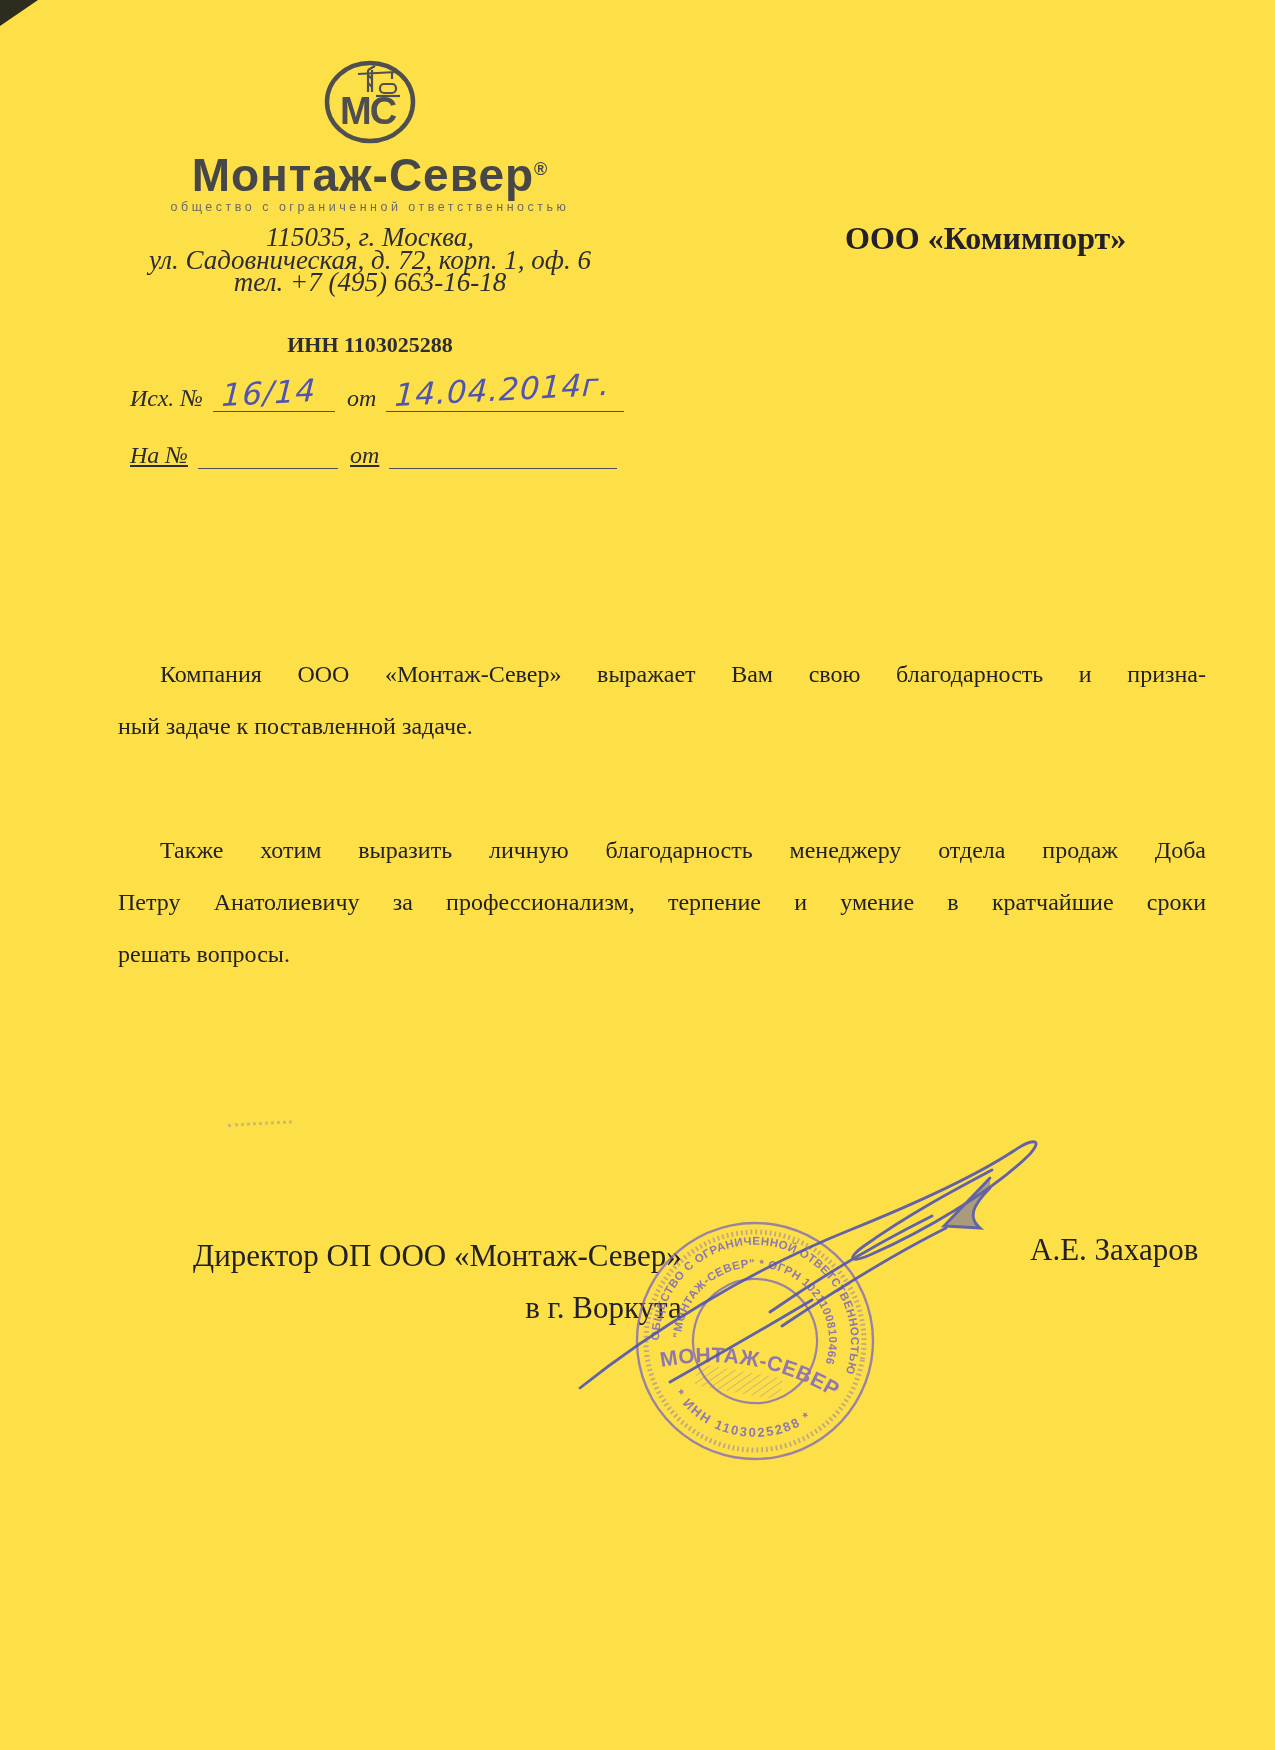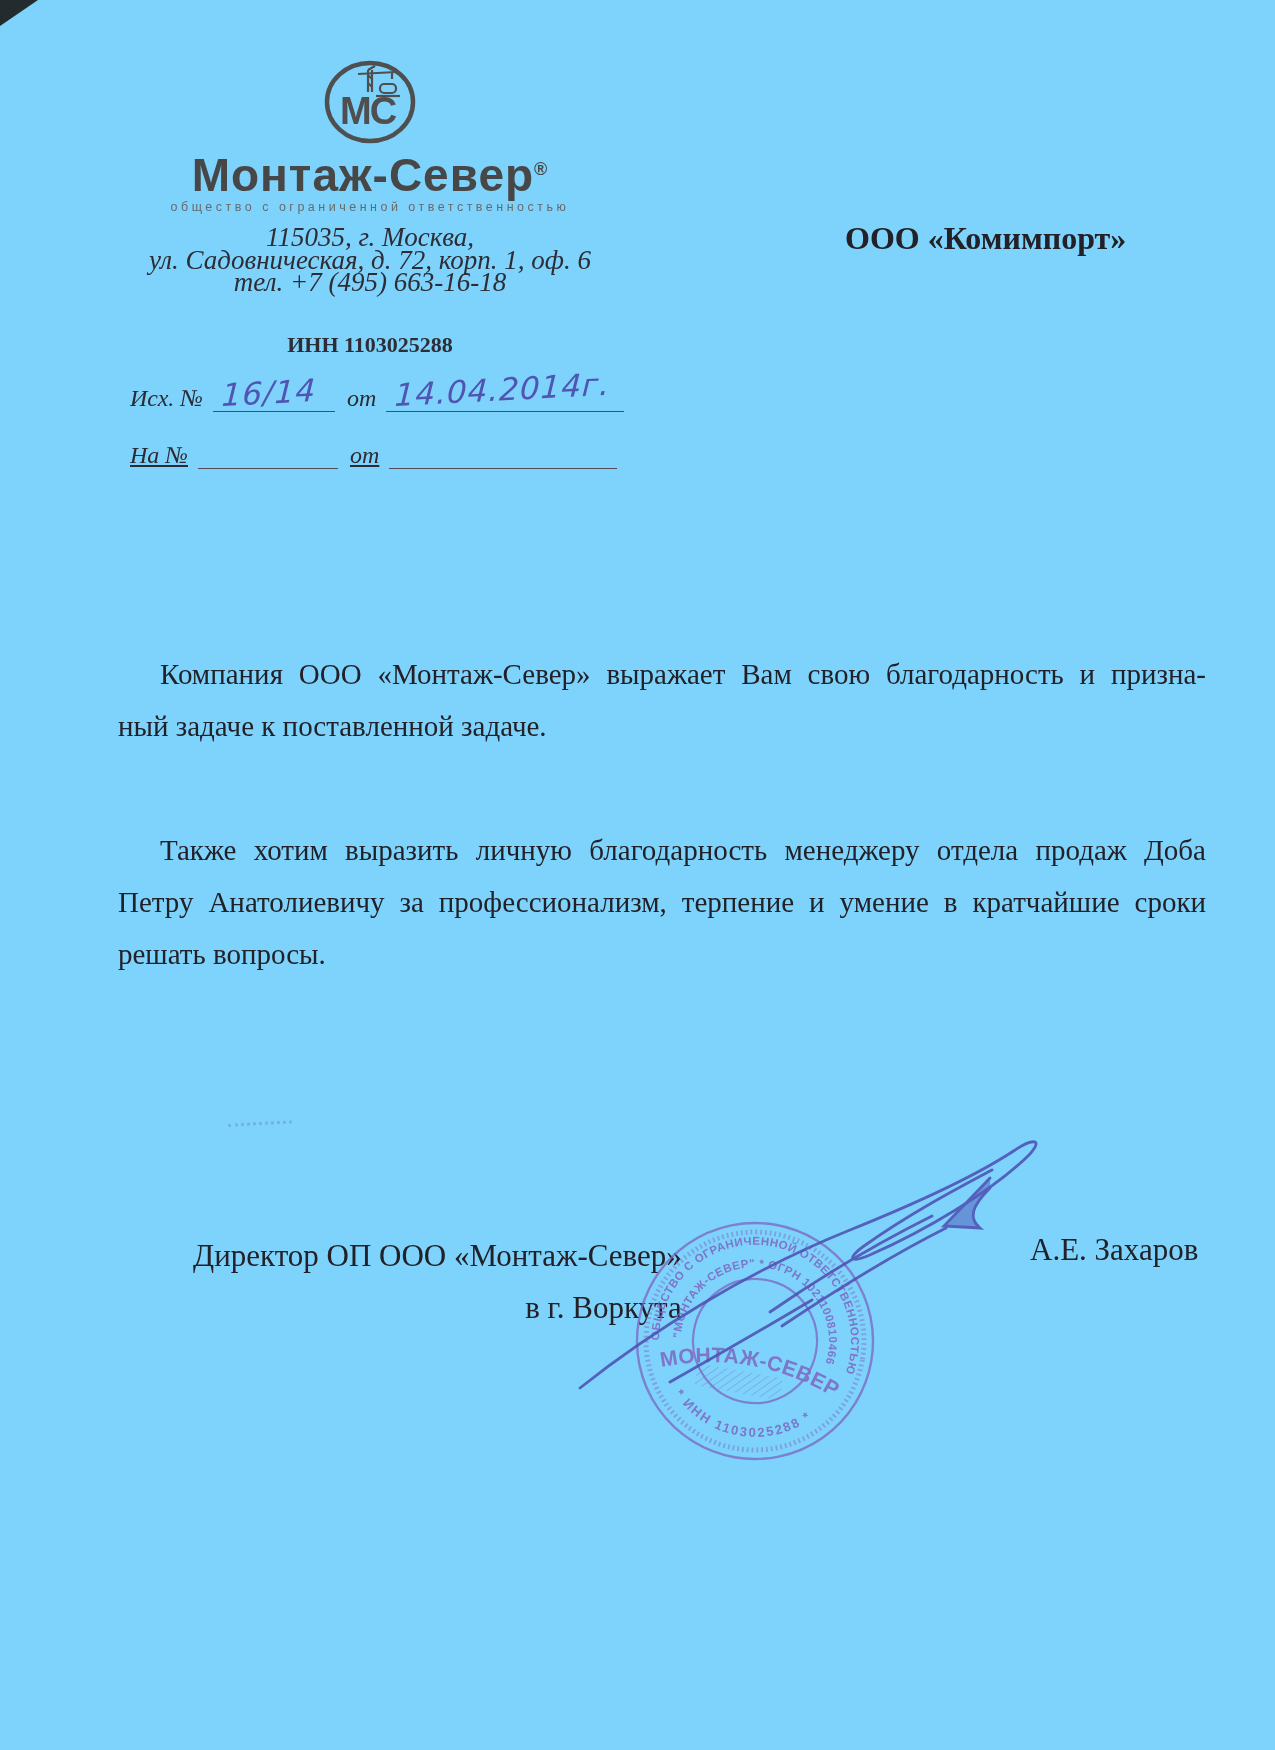--- a/index.html
+++ b/index.html
@@ -1,20 +1,20 @@
 <!DOCTYPE html>
 <html><head>
 <meta charset="utf-8">
 <style>
   html,body{margin:0;padding:0;background:#dedede;}
   .page{
     position:relative;
     width:1275px;height:1750px;
     margin:0 auto;
-    background:#7dd3fc;
+    background:#fde047;
     overflow:hidden;
     font-family:"Liberation Serif", serif;
     color:#24222a;
   }
   
   .corner-artifact{
     position:absolute;left:0;top:0;width:0;height:0;
     border-top:26px solid #1c1c1c;border-right:38px solid transparent;
     opacity:.92;
   }
@@ -65,21 +65,21 @@
   .ref-row2 .slot2{width:228px;margin-left:10px;}
   .ref-row .from{margin-left:12px;}
   .hand{
     position:absolute;left:8px;bottom:-2px;
     font-family:"DejaVu Sans", sans-serif;font-style:italic;
     color:#5054b2;font-size:31px;letter-spacing:1px;white-space:nowrap;
     transform:rotate(-3deg) skewX(-6deg);transform-origin:left bottom;
   }
 
   
-  .body-par{position:absolute;left:118px;width:1088px;font-size:29px;line-height:52px;color:#232128;font-family:Liberation Serif, serif;}
+  .body-par{position:absolute;left:118px;width:1088px;font-size:24px;line-height:52px;color:#232128;font-family:Liberation Serif, serif;}
   .par1{top:648px;}
   .par2{top:824px;}
   .body-par .line{width:100%;}
   .body-par .jl{text-align:justify;text-align-last:justify;}
   .body-par .indent{text-indent:42px;}
 
   
   .sign-position{position:absolute;left:193px;top:1230px;font-size:31px;line-height:52px;color:#232128;text-align:right;}
   .sign-name{position:absolute;left:1030px;top:1232px;font-size:31px;color:#232128;white-space:nowrap;}
 

